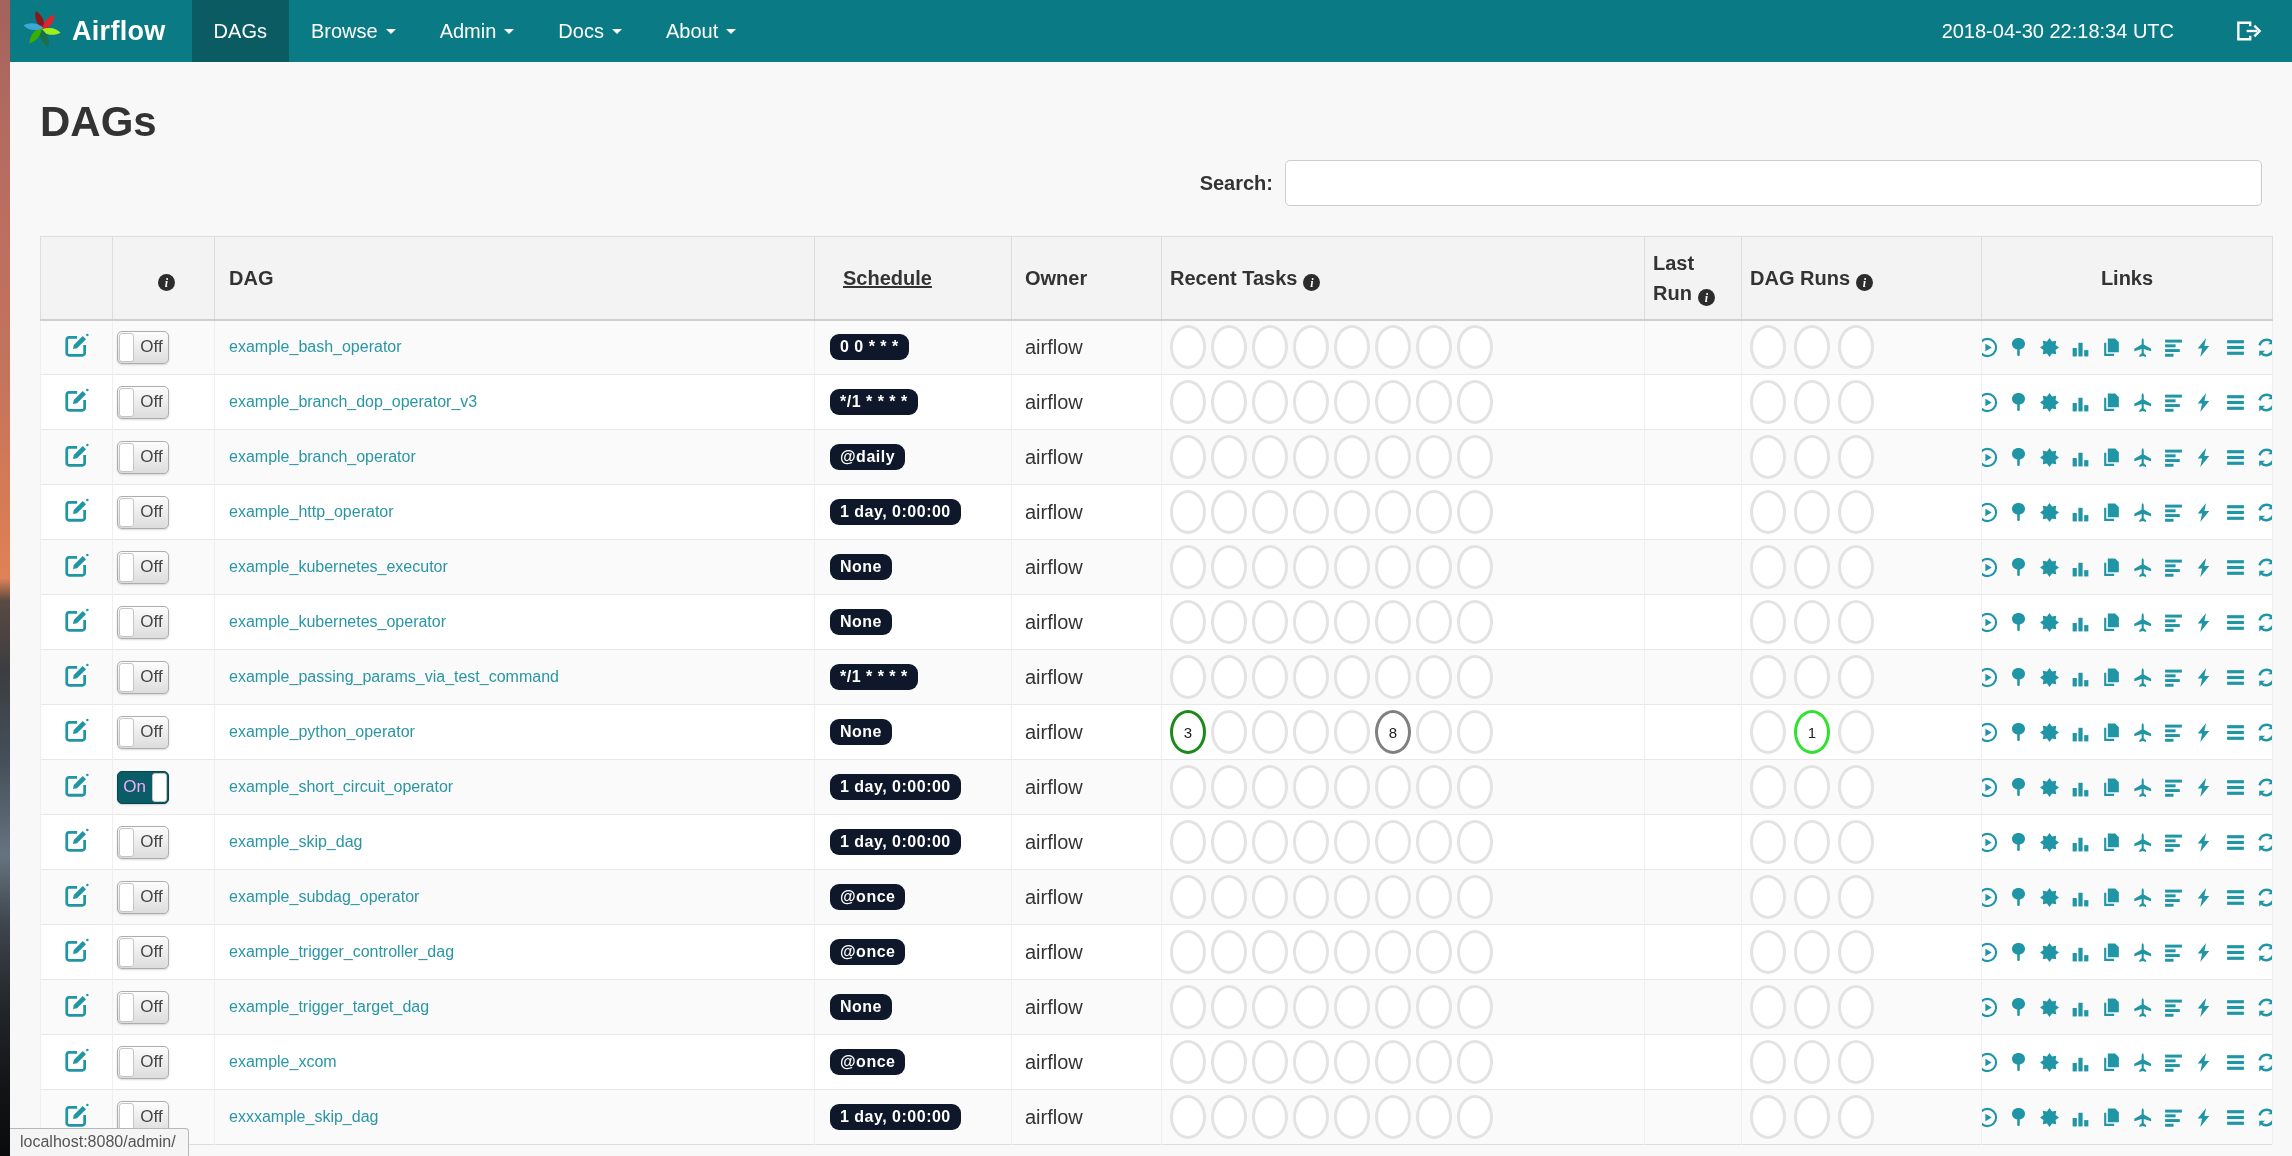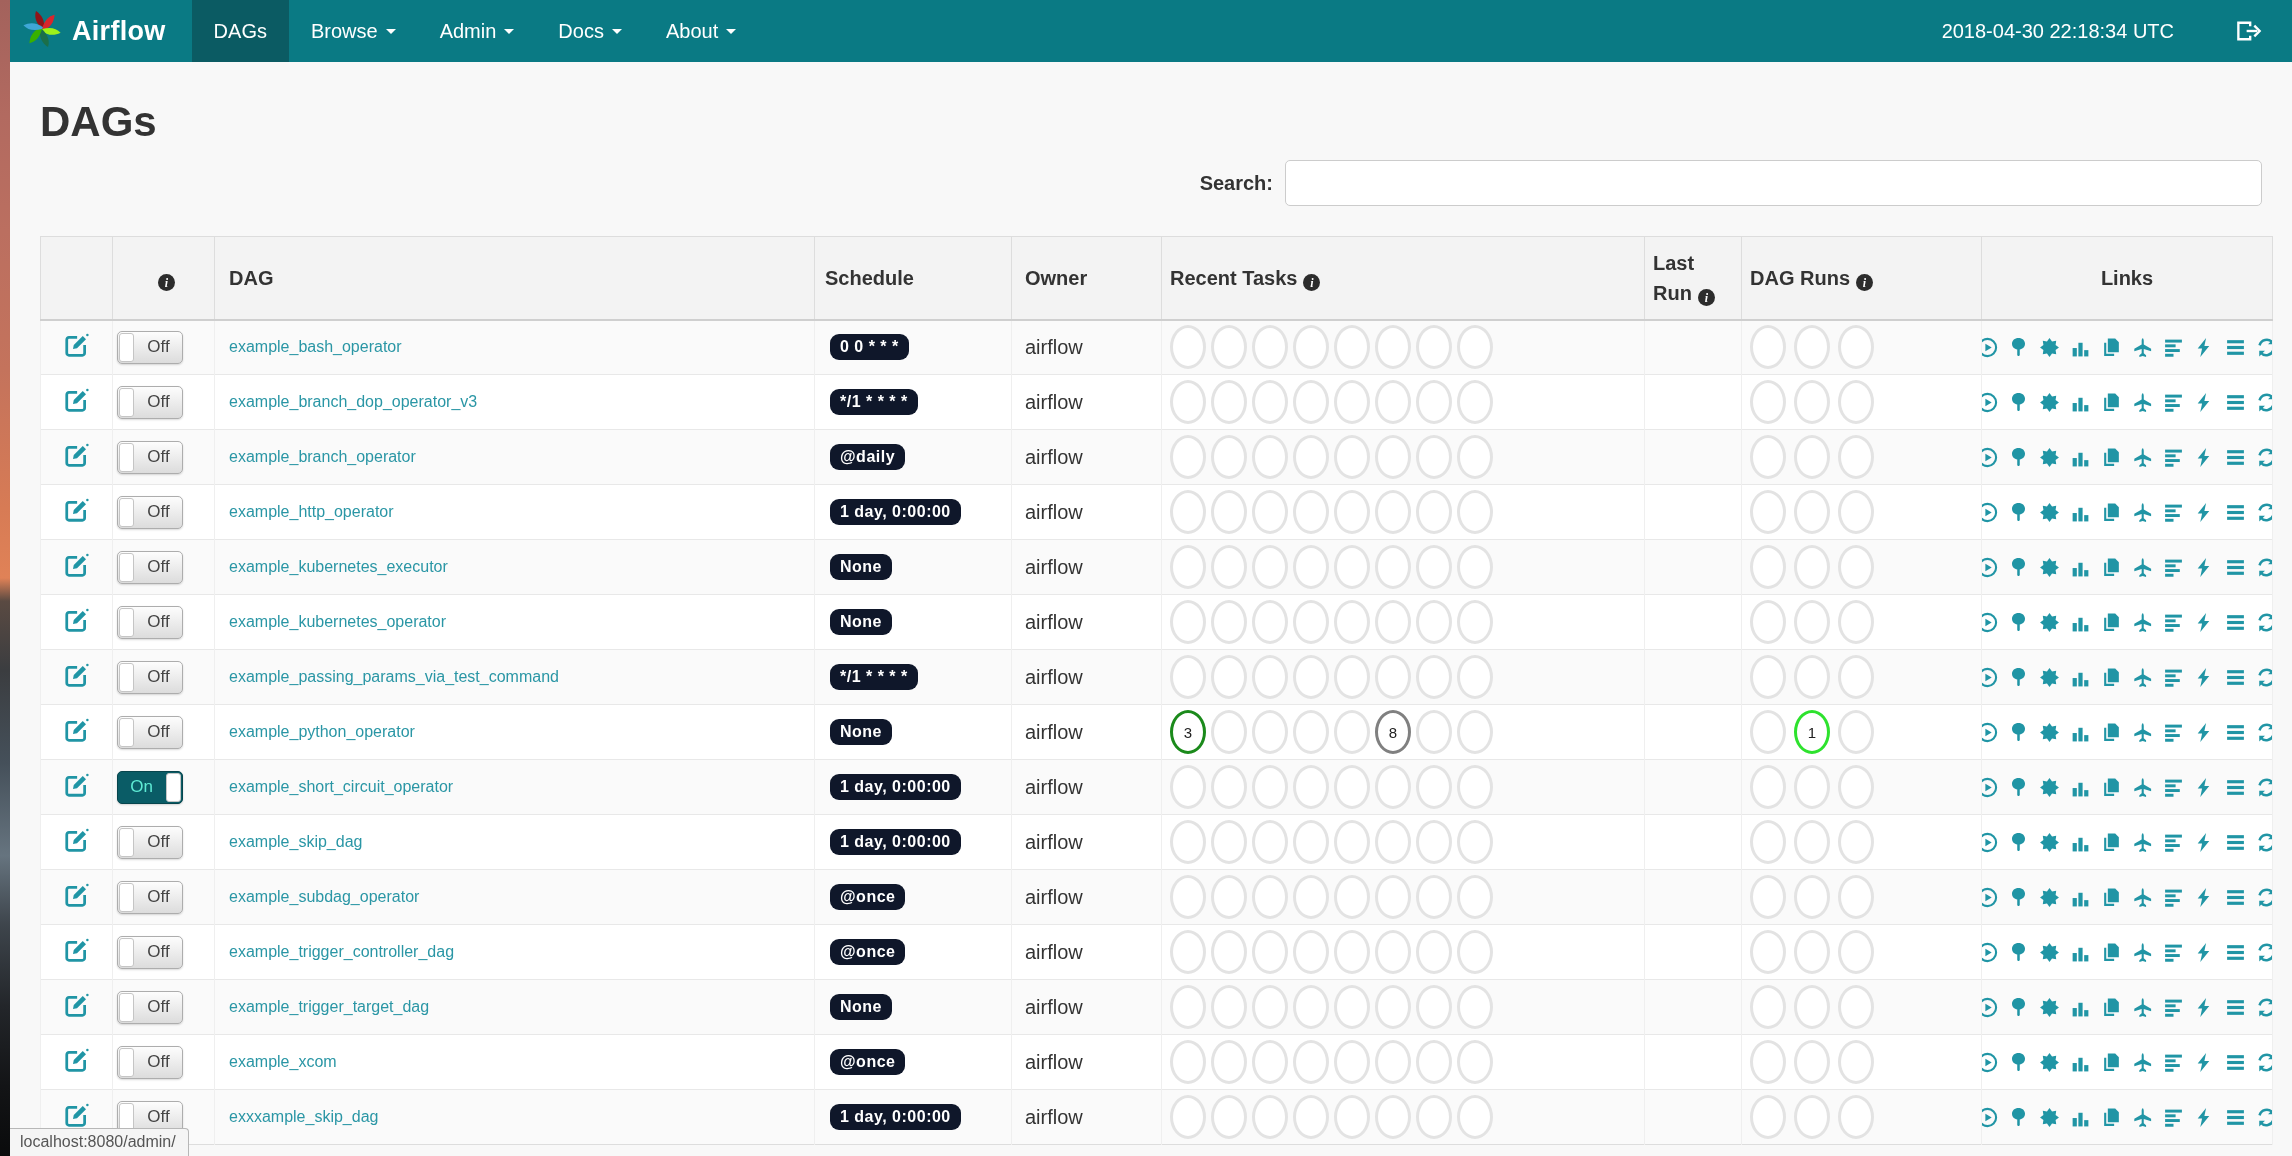--- a/index.html
+++ b/index.html
@@ -49,21 +49,21 @@
     font-size:20px; padding:0 12px; background:#fff; outline:none;
   }
 
   
   table.dags { width:2232px; border-collapse:collapse; table-layout:fixed; background:#fff; border:1px solid #ddd; }
   thead th {
     height:83px; background:#f3f3f3; border:1px solid #ddd; border-bottom:2px solid #cfcfcf;
     font-size:20px; color:#333; text-align:left; vertical-align:middle; padding:0 8px;
     font-weight:bold; line-height:1.5;
   }
-  th.c-dag { padding-left:14px; } th.c-sched { padding-left:10px; }
+  th.c-dag { padding-left:14px; } th.c-sched { padding-left:28px;text-decoration:underline; }
   th.c-owner { padding-left:13px; } th.c-links { text-align:center; }
   th.c-info { text-align:center; }
   tbody td {
     height:55px; vertical-align:middle;
     border-top:1px solid #e8e8e8; border-left:1px solid #efefef; border-right:1px solid #efefef;
     padding:0; overflow:hidden;
   }
   tbody tr:nth-child(odd) { background:#fafafa; }
   tbody tr:nth-child(even) { background:#ffffff; }
 
@@ -76,29 +76,29 @@
   }
   .info-badge::before { content:"i"; }
 
   td.c-edit { text-align:center; }
   a.edit-link { color:#2095a5; display:inline-block; cursor:pointer; }
   a.edit-link svg { width:25px; height:25px; }
 
   
   td.c-toggle { padding-left:4px; }
   .toggle {
-    width:66px; height:33px; display:flex; border-radius:5px; cursor:pointer;
+    width:52px; height:33px; display:flex; border-radius:5px; cursor:pointer;
     border:1px solid #adadad; overflow:hidden; box-shadow:0 1px 2px rgba(0,0,0,.15);
   }
   .toggle .knob { width:15px; background:#fff; border-radius:3px; margin:1px; border:1px solid #c5c5c5; }
   .toggle .tlabel { flex:1; display:flex; align-items:center; justify-content:center; font-size:17px; }
   .toggle.off { background:linear-gradient(#fdfdfd,#dcdcdc); }
   .toggle.off .tlabel { color:#444; }
   .toggle.on { background:#0a5c66; border-color:#07454d; flex-direction:row-reverse; }
-  .toggle.on .tlabel { color:#5eead4;border-radius:10px; }
+  .toggle.on .tlabel { color:#f0abfc;border-radius:10px; }
 
   td.c-dag { padding-left:14px; }
   a.dag-link { color:#2a96a5; font-size:16px; text-decoration:none; cursor:pointer; }
 
   td.c-sched { padding-left:15px; }
   .badge {
     display:inline-block; background:#0f172a; color:#fff; font-size:16px; font-weight:bold;
     padding:4px 10px; border-radius:9px; letter-spacing:0.5px; white-space:nowrap;
   }
   td.c-owner { padding-left:13px; font-size:20px; color:#333; }

